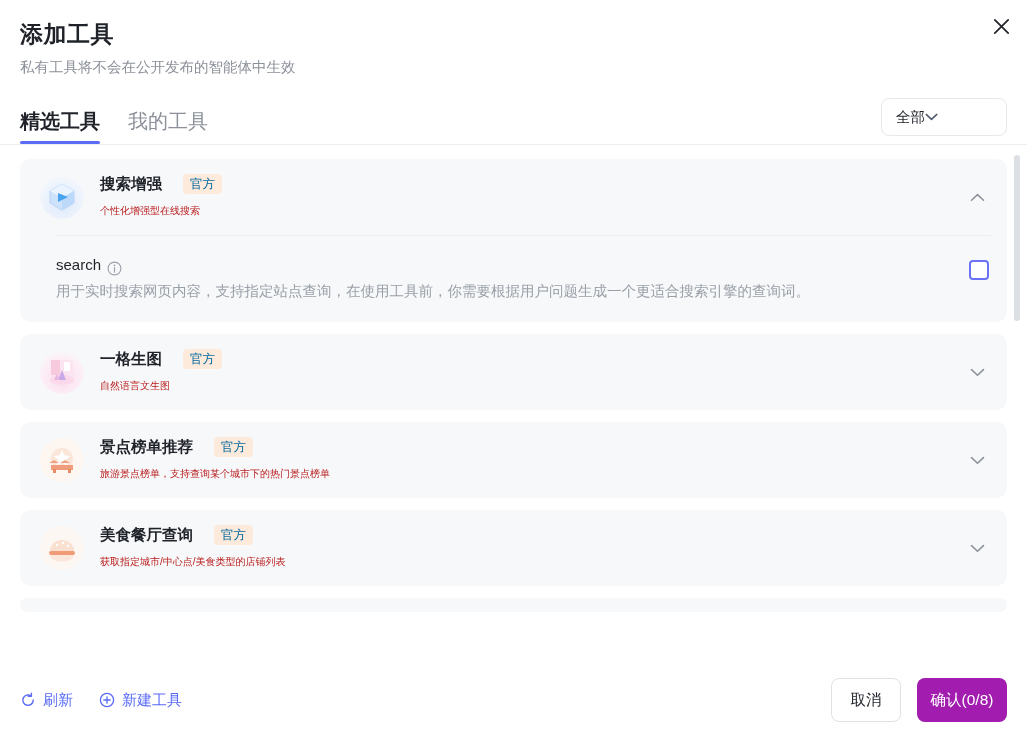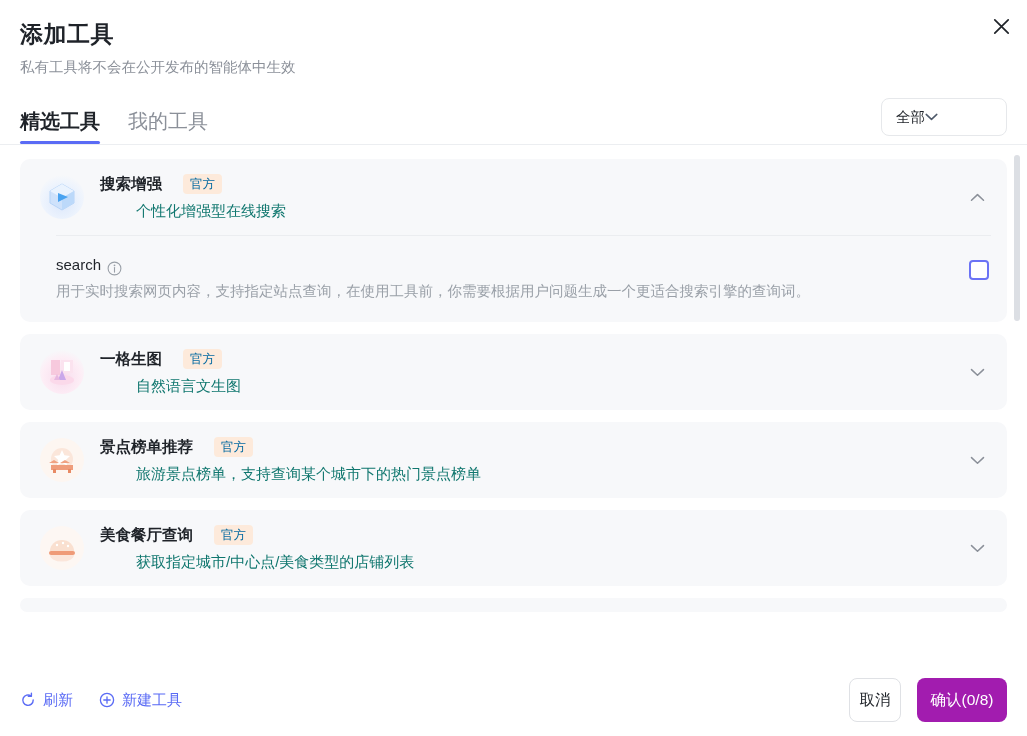--- a/index.html
+++ b/index.html
@@ -168,24 +168,23 @@
   .badge {
     background: #fdeadb;
     color: #0369a1;
     font-size: 12.5px;
     line-height: 18px;
     padding: 1px 7px;
     border-radius: 4px;
   }
   .tool-desc {
     margin-top: 5px;
-    font-size: 15px;
-    color: #0f766e;
+    font-size: 10px;
+    color: #b91c1c;
     line-height: 21px;
-    margin-left: 36px;
   }
   .chevron {
     width: 28px;
     height: 28px;
     flex: 0 0 28px;
     display: flex;
     align-items: center;
     justify-content: center;
     color: #8b9099;
     cursor: pointer;
@@ -272,21 +271,21 @@
     border-radius: 8px;
     font-size: 15.5px;
     display: flex;
     align-items: center;
     justify-content: center;
     cursor: pointer;
     font-family: inherit;
     border: none;
   }
   .btn-cancel {
-    width: 52px;
+    width: 70px;
     border: 1px solid #dfe1e5;
     background: #fff;
     color: #1f2329;
   }
   .btn-confirm {
     width: 90px;
     background: #a21caf;
     color: #ffffff;
     cursor: not-allowed;
   }

